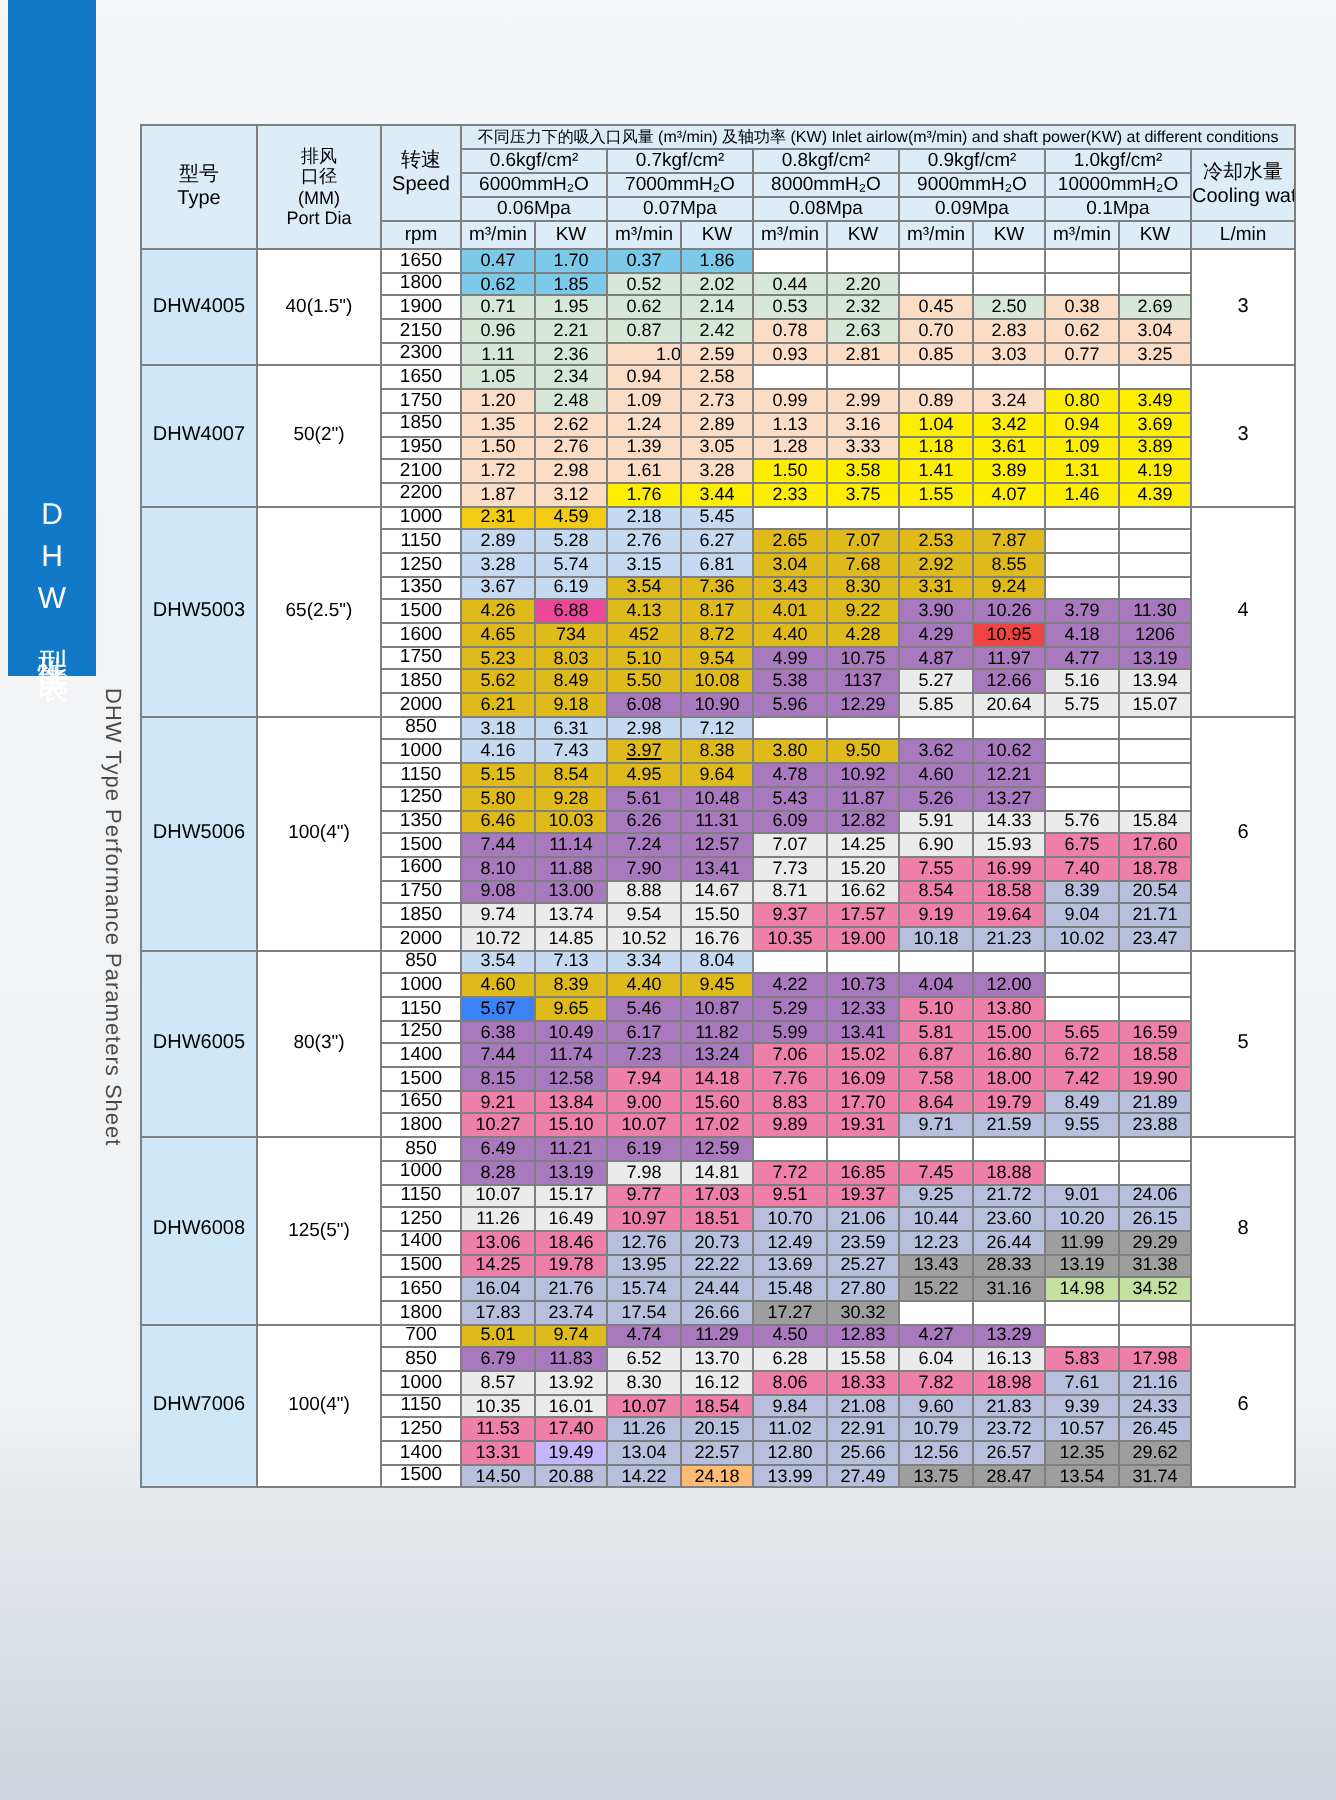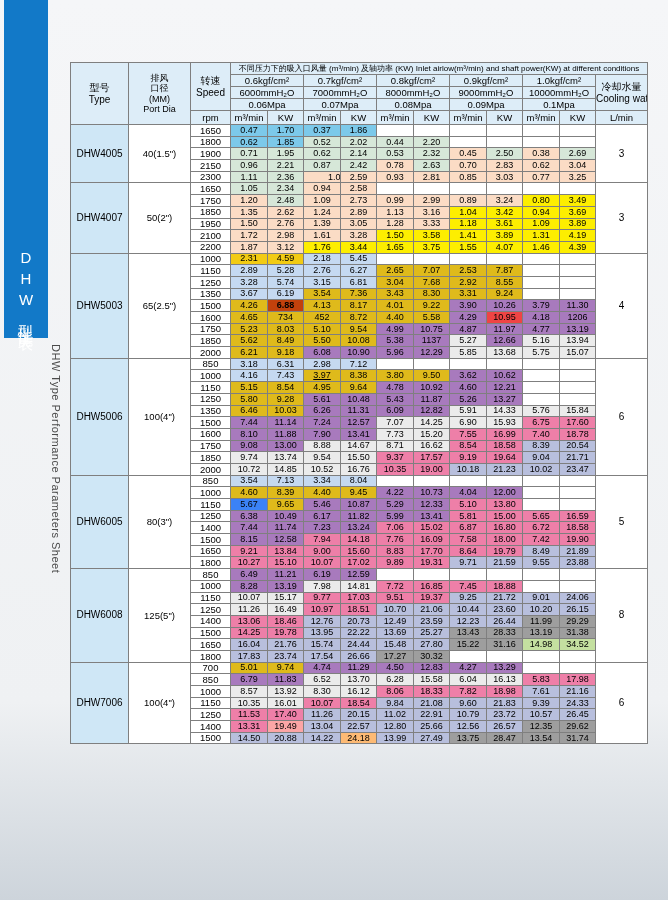--- a/index.html
+++ b/index.html
@@ -250,21 +250,21 @@
           <td style="background: rgb(253, 238, 0);">3.89</td>
           <td style="background: rgb(253, 238, 0);">1.31</td>
           <td style="background: rgb(253, 238, 0);">4.19</td>
         </tr>
         <tr>
           <td class="rpm">2200</td>
           <td style="background: rgb(251, 220, 197);">1.87</td>
           <td style="background: rgb(251, 220, 197);">3.12</td>
           <td style="background: rgb(253, 238, 0);">1.76</td>
           <td style="background: rgb(253, 238, 0);">3.44</td>
-          <td style="background: rgb(253, 238, 0);">1.65</td>
+          <td style="background: rgb(253, 238, 0);">2.33</td>
           <td style="background: rgb(253, 238, 0);">3.75</td>
           <td style="background: rgb(253, 238, 0);">1.55</td>
           <td style="background: rgb(253, 238, 0);">4.07</td>
           <td style="background: rgb(253, 238, 0);">1.46</td>
           <td style="background: rgb(253, 238, 0);">4.39</td>
         </tr>
         <tr>
           <td class="model" rowspan="9">DHW5003</td>
           <td class="port" rowspan="9">65(2.5")</td>
           <td class="rpm">1000</td>
@@ -315,38 +315,38 @@
           <td style="background: rgb(223, 186, 27);">3.43</td>
           <td style="background: rgb(223, 186, 27);">8.30</td>
           <td style="background: rgb(223, 186, 27);">3.31</td>
           <td style="background: rgb(223, 186, 27);">9.24</td>
           <td style="background: rgb(255, 255, 255);"></td>
           <td style="background: rgb(255, 255, 255);"></td>
         </tr>
         <tr>
           <td class="rpm">1500</td>
           <td style="background: rgb(223, 186, 27);">4.26</td>
-          <td style="background: #c2410c; font-weight: bold;">6.88</td>
+          <td style="background: #ec4899;">6.88</td>
           <td style="background: rgb(223, 186, 27);">4.13</td>
           <td style="background: rgb(223, 186, 27);">8.17</td>
           <td style="background: rgb(223, 186, 27);">4.01</td>
           <td style="background: rgb(223, 186, 27);">9.22</td>
           <td style="background: rgb(168, 122, 189);">3.90</td>
           <td style="background: rgb(168, 122, 189);">10.26</td>
           <td style="background: rgb(168, 122, 189);">3.79</td>
           <td style="background: rgb(168, 122, 189);">11.30</td>
         </tr>
         <tr>
           <td class="rpm">1600</td>
           <td style="background: rgb(223, 186, 27);">4.65</td>
           <td style="background: rgb(223, 186, 27);">734</td>
           <td style="background: rgb(223, 186, 27);">452</td>
           <td style="background: rgb(223, 186, 27);">8.72</td>
           <td style="background: rgb(223, 186, 27);">4.40</td>
-          <td style="background: rgb(223, 186, 27);">5.58</td>
+          <td style="background: rgb(223, 186, 27);">4.28</td>
           <td style="background: rgb(168, 122, 189);">4.29</td>
           <td style="background: #ef4444;">10.95</td>
           <td style="background: rgb(168, 122, 189);">4.18</td>
           <td style="background: rgb(168, 122, 189);">1206</td>
         </tr>
         <tr>
           <td class="rpm">1750</td>
           <td style="background: rgb(223, 186, 27);">5.23</td>
           <td style="background: rgb(223, 186, 27);">8.03</td>
           <td style="background: rgb(223, 186, 27);">5.10</td>
@@ -373,21 +373,21 @@
         </tr>
         <tr>
           <td class="rpm">2000</td>
           <td style="background: rgb(223, 186, 27);">6.21</td>
           <td style="background: rgb(223, 186, 27);">9.18</td>
           <td style="background: rgb(168, 122, 189);">6.08</td>
           <td style="background: rgb(168, 122, 189);">10.90</td>
           <td style="background: rgb(168, 122, 189);">5.96</td>
           <td style="background: rgb(168, 122, 189);">12.29</td>
           <td style="background: rgb(235, 235, 235);">5.85</td>
-          <td style="background: rgb(235, 235, 235);">13.68</td>
+          <td style="background: rgb(235, 235, 235);">20.64</td>
           <td style="background: rgb(235, 235, 235);">5.75</td>
           <td style="background: rgb(235, 235, 235);">15.07</td>
         </tr>
         <tr>
           <td class="model" rowspan="10">DHW5006</td>
           <td class="port" rowspan="10">100(4")</td>
           <td class="rpm">850</td>
           <td style="background: rgb(197, 217, 241);">3.18</td>
           <td style="background: rgb(197, 217, 241);">6.31</td>
           <td style="background: rgb(197, 217, 241);">2.98</td>
@@ -795,21 +795,21 @@
           <td style="background: rgb(184, 191, 221);">11.02</td>
           <td style="background: rgb(184, 191, 221);">22.91</td>
           <td style="background: rgb(184, 191, 221);">10.79</td>
           <td style="background: rgb(184, 191, 221);">23.72</td>
           <td style="background: rgb(184, 191, 221);">10.57</td>
           <td style="background: rgb(184, 191, 221);">26.45</td>
         </tr>
         <tr>
           <td class="rpm">1400</td>
           <td style="background: rgb(238, 127, 168);">13.31</td>
-          <td style="background: #fca5a5;">19.49</td>
+          <td style="background: #c4b5fd;">19.49</td>
           <td style="background: rgb(184, 191, 221);">13.04</td>
           <td style="background: rgb(184, 191, 221);">22.57</td>
           <td style="background: rgb(184, 191, 221);">12.80</td>
           <td style="background: rgb(184, 191, 221);">25.66</td>
           <td style="background: rgb(184, 191, 221);">12.56</td>
           <td style="background: rgb(184, 191, 221);">26.57</td>
           <td style="background: rgb(158, 158, 158);">12.35</td>
           <td style="background: rgb(158, 158, 158);">29.62</td>
         </tr>
         <tr>

